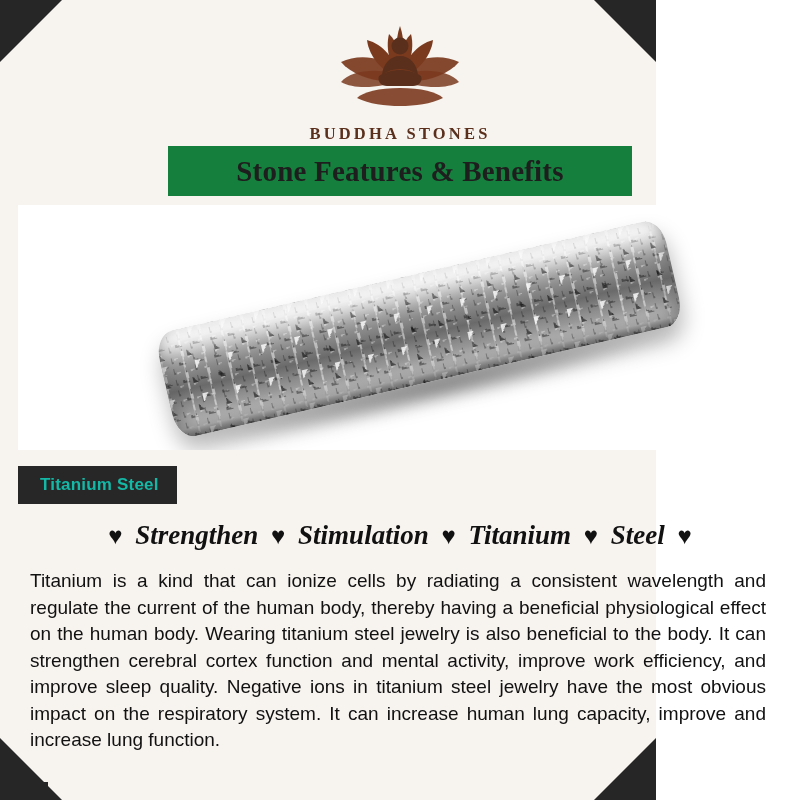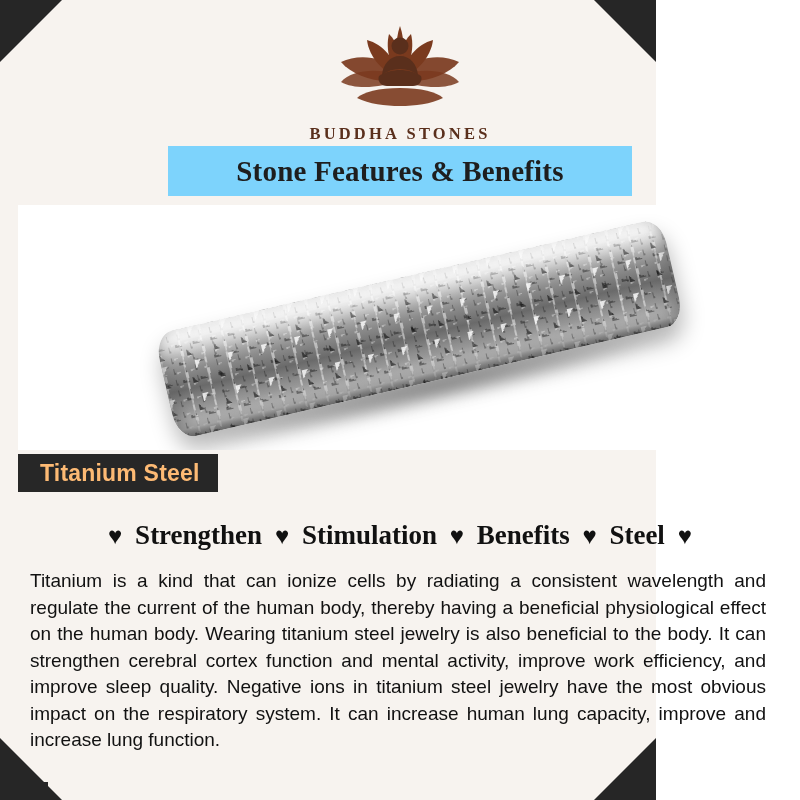--- a/index.html
+++ b/index.html
@@ -94,21 +94,21 @@
     font-weight: 700;
   }
 
   
   .title-banner {
     position: absolute;
     left: 168px;
     top: 146px;
     width: 464px;
     height: 50px;
-    background: #7dd3fc;
+    background: #15803d;
     display: flex;
     align-items: center;
     justify-content: center;
   }
   .title-banner .title-text {
     font-family: "Liberation Serif", serif;
     font-weight: 700;
     font-size: 29px;
     color: #1e1e1e;
     letter-spacing: 0.2px;
@@ -181,29 +181,29 @@
     width: 500px;
     height: 34px;
     background: radial-gradient(ellipse at 50% 50%, rgba(0,0,0,0.35), rgba(0,0,0,0) 70%);
     filter: blur(6px);
   }
 
   
   .stone-label {
     position: absolute;
     left: 18px;
-    top: 454px;
+    top: 466px;
     height: 38px;
     padding: 0 18px 0 22px;
     background: #272727;
-    color: #fdba74;
+    color: #14b8a6;
     display: flex;
     align-items: center;
     font-weight: 700;
-    font-size: 23px;
+    font-size: 17px;
     letter-spacing: 0.2px;
   }
 
   
   .benefits {
     position: absolute;
     left: 18px;
     top: 520px;
     width: 764px;
     text-align: center;
@@ -211,21 +211,21 @@
     font-weight: 700;
     font-size: 27px;
     color: #111111;
     white-space: nowrap;
   }
   .benefits .heart {
     color: #111111;
     font-size: 24px;
     padding: 0 4px;
   }
-  .benefits .word { padding: 0 2px; }
+  .benefits .word { padding: 0 2px; font-style: italic; }
 
   
   .body-copy {
     position: absolute;
     left: 30px;
     top: 568px;
     width: 736px;
     font-size: 19px;
     line-height: 26.5px;
     color: #111111;
@@ -294,21 +294,21 @@
     </div>
 
     <div class="stone-label">Titanium Steel</div>
 
     <div class="benefits">
       <span class="heart">♥</span>
       <span class="word">Strengthen</span>
       <span class="heart">♥</span>
       <span class="word">Stimulation</span>
       <span class="heart">♥</span>
-      <span class="word">Benefits</span>
+      <span class="word">Titanium</span>
       <span class="heart">♥</span>
       <span class="word">Steel</span>
       <span class="heart">♥</span>
     </div>
 
     <div class="body-copy">Titanium is a kind that can ionize cells by radiating a consistent wavelength and regulate the current of the human body, thereby having a beneficial physiological effect on the human body. Wearing titanium steel jewelry is also beneficial to the body. It can strengthen cerebral cortex function and mental activity, improve work efficiency, and improve sleep quality. Negative ions in titanium steel jewelry have the most obvious impact on the respiratory system. It can increase human lung capacity, improve and increase lung function.</div>
 
   </div>
 </div>
 

